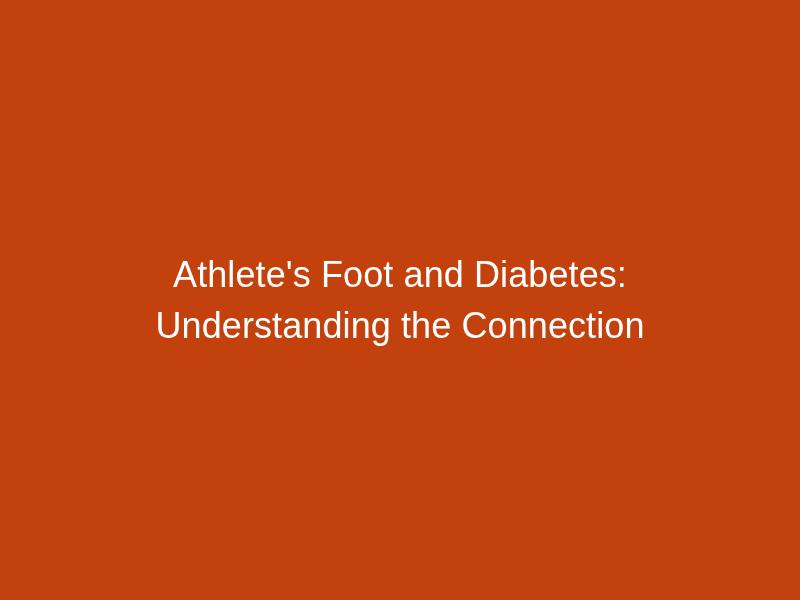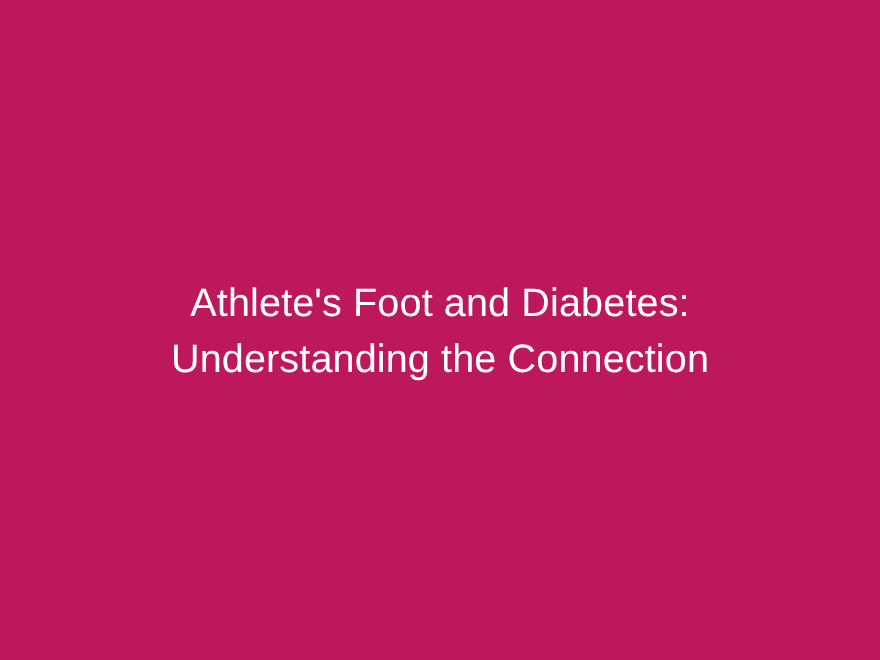--- a/index.html
+++ b/index.html
@@ -11,21 +11,21 @@
     width: 800px;
     height: 600px;
     overflow: hidden;
     background: #fb6160;
     font-family: "Liberation Sans", sans-serif;
   }
   .title-card {
     width: 800px;
     height: 600px;
     box-sizing: border-box;
-    background: #be185d;
+    background: #c2410c;
     display: flex;
     align-items: center;
     justify-content: center;
     padding: 0 44px;
   }
   .title-block {
     width: 100%;
     max-width: 660px;
     text-align: center;
   }

